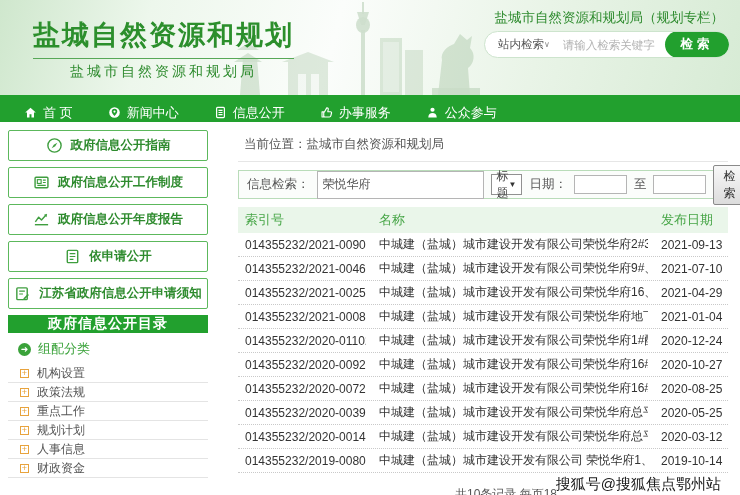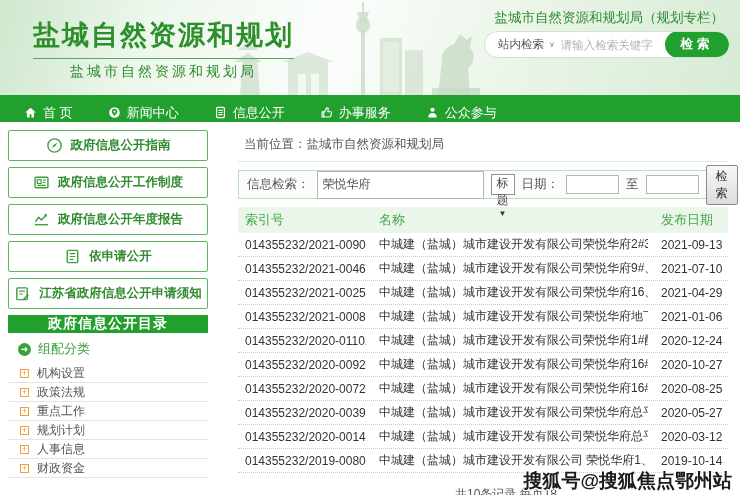--- a/index.html
+++ b/index.html
@@ -11,21 +11,21 @@
   .banner { position:relative; width:740px; height:95px;
     background:linear-gradient(105deg,#cfe7cd 0%,#edf7ec 20%,#fbfdfb 45%,#e9f4e7 72%,#d7ebd5 100%); }
   .skyline { position:absolute; left:210px; top:0; opacity:.45; }
   .banner-left { position:absolute; left:33px; top:17px; }
   .site-title { font-size:27px; font-weight:bold; color:#2c8f2c; letter-spacing:2px;
     padding-bottom:5px; border-bottom:1px solid #57a857; }
   .site-subtitle { margin-top:4px; text-align:center; font-size:14px; color:#2e8b2e; letter-spacing:3px; }
   .portal-label { position:absolute; top:9px; right:16px; font-size:13.5px; font-weight:normal; color:#2e8b2e; }
   .search-pill { position:absolute; top:31px; right:10px; width:246px; height:27px; background:#fff;
     border:1px solid #cde4cd; border-radius:14px; display:flex; align-items:center; overflow:hidden; }
-  .scope { display:flex; align-items:center; gap:5px; padding:0 6px 0 13px; font-size:11.5px; color:#555; cursor:pointer; white-space:nowrap; }
+  .scope { display:flex; align-items:center; padding:0 13px 0 13px; font-size:11.5px; color:#555; cursor:pointer; white-space:nowrap; }
   .scope .caret { font-size:8px; color:#888; }
   .pill-input { flex:1; min-width:0; border:none; outline:none; font-size:11.5px; color:#444; font-family:inherit; }
   .pill-input::placeholder { color:#b3b3b3; }
   .pill-btn { width:64px; height:27px; border:none; border-radius:14px; background:#22a02e; color:#fff;
     font-size:12.5px; font-weight:bold; letter-spacing:4px; cursor:pointer; font-family:inherit; }
 
   
   .nav { width:740px; height:27px; background:#22a02e; display:flex; align-items:center; padding-left:24px; }
   .nav-item { display:flex; align-items:center; gap:6px; color:#fff; font-size:13px; padding:8px 21px 0 0; margin-right:14px; cursor:pointer; height:27px; }
   .nav-item svg { flex:0 0 auto; }
@@ -51,36 +51,36 @@
     text-align:center; flex:0 0 auto; }
   .dir-item .di-label { font-size:12px; color:#555; }
 
   
   .breadcrumb { font-size:12.5px; color:#555; padding:6px 2px 8px 6px; border-bottom:1px solid #e6e6e6; }
   .filter-bar { margin-top:8px; border:1px solid #b9dcb9; background:#fbfdfb; height:29px;
     display:flex; align-items:center; gap:7px; padding:0 8px; }
   .filter-label { font-size:12.5px; color:#555; white-space:nowrap; }
   .kw-input { width:193px; height:28px; border:1px solid #b5b5b5; font-size:12px; color:#555; padding:0 5px; font-family:inherit; outline:none; }
   .field-select { width:62px; height:21px; border:1px solid #919191; background:#fff; display:flex; align-items:center;
-    justify-content:space-between; padding:0 5px; font-size:12px; color:#444; cursor:pointer;flex-direction:column; }
+    justify-content:space-between; padding:0 5px; font-size:12px; color:#444; cursor:pointer; }
   .field-select .tri { font-size:8px; color:#333; }
   .date-input { width:53px; height:19px; border:1px solid #b5b5b5; font-family:inherit; outline:none; }
   .gray-btn { font-size:12px; color:#333; background:linear-gradient(#f8f8f8,#dcdcdc); border:1px solid #8a8a8a;
     border-radius:2px; padding:2px 9px; cursor:pointer; font-family:inherit; }
 
   .table { margin-top:8px; }
   .thead, .trow { display:grid; grid-template-columns:128px 1fr 74px; column-gap:6px; align-items:center; }
   .thead { background:#eaf6ea; height:26px; font-size:13px; color:#46a546; }
   .thead > div { padding-left:7px; }
   .trow { height:24px; border-bottom:1px dotted #c9c9c9; font-size:12px; color:#333; }
   .trow > div { padding-left:7px; white-space:nowrap; overflow:hidden; }
   .c-name { cursor:pointer; }
   .tfoot { margin-top:13px; font-size:12px; color:#555; text-align:center; padding-left:46px; }
 
-  .watermark { position:absolute; right:8px; bottom:1px; font-size:19px; font-weight:700; color:#1b1b1b;
+  .watermark { position:absolute; right:19px; bottom:1px; font-size:15px; font-weight:400; color:#1b1b1b;
     letter-spacing:0px; white-space:nowrap;
     text-shadow:-1px -1px 0 #fff,1px -1px 0 #fff,-1px 1px 0 #fff,1px 1px 0 #fff; }
 </style>
 </head>
 <body>
 
 <div class="page">
 
   <header class="banner">
     <svg class="skyline" width="280" height="95" viewBox="0 0 280 95">
@@ -263,41 +263,41 @@
             <div class="c-date">2021-07-10</div>
           </div>
           <div class="trow">
             <div class="c-idx">014355232/2021-00258</div>
             <div class="c-name">中城建（盐城）城市建设开发有限公司荣悦华府16、17、23、29、 ...</div>
             <div class="c-date">2021-04-29</div>
           </div>
           <div class="trow">
             <div class="c-idx">014355232/2021-00081</div>
             <div class="c-name">中城建（盐城）城市建设开发有限公司荣悦华府地下车库二期工程A区-2 ...</div>
-            <div class="c-date">2021-01-06</div>
+            <div class="c-date">2021-01-04</div>
           </div>
           <div class="trow">
             <div class="c-idx">014355232/2020-01102</div>
             <div class="c-name">中城建（盐城）城市建设开发有限公司荣悦华府1#配电室、8#配电室、 ...</div>
             <div class="c-date">2020-12-24</div>
           </div>
           <div class="trow">
             <div class="c-idx">014355232/2020-00924</div>
             <div class="c-name">中城建（盐城）城市建设开发有限公司荣悦华府16#、17#、23#、 ...</div>
             <div class="c-date">2020-10-27</div>
           </div>
           <div class="trow">
             <div class="c-idx">014355232/2020-00722</div>
             <div class="c-name">中城建（盐城）城市建设开发有限公司荣悦华府16#、17#、23#、 ...</div>
             <div class="c-date">2020-08-25</div>
           </div>
           <div class="trow">
             <div class="c-idx">014355232/2020-00393</div>
             <div class="c-name">中城建（盐城）城市建设开发有限公司荣悦华府总平方案调整批后公告</div>
-            <div class="c-date">2020-05-27</div>
+            <div class="c-date">2020-05-25</div>
           </div>
           <div class="trow">
             <div class="c-idx">014355232/2020-00145</div>
             <div class="c-name">中城建（盐城）城市建设开发有限公司荣悦华府总平方案调整</div>
             <div class="c-date">2020-03-12</div>
           </div>
           <div class="trow">
             <div class="c-idx">014355232/2019-00807</div>
             <div class="c-name">中城建（盐城）城市建设开发有限公司 荣悦华府1、8、9#配电房补发 ...</div>
             <div class="c-date">2019-10-14</div>

